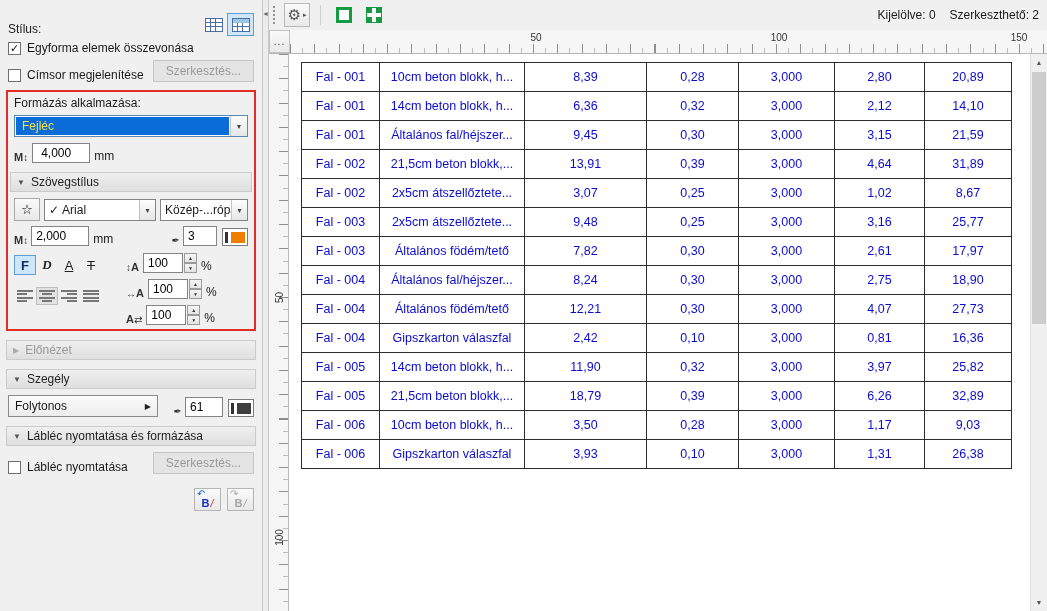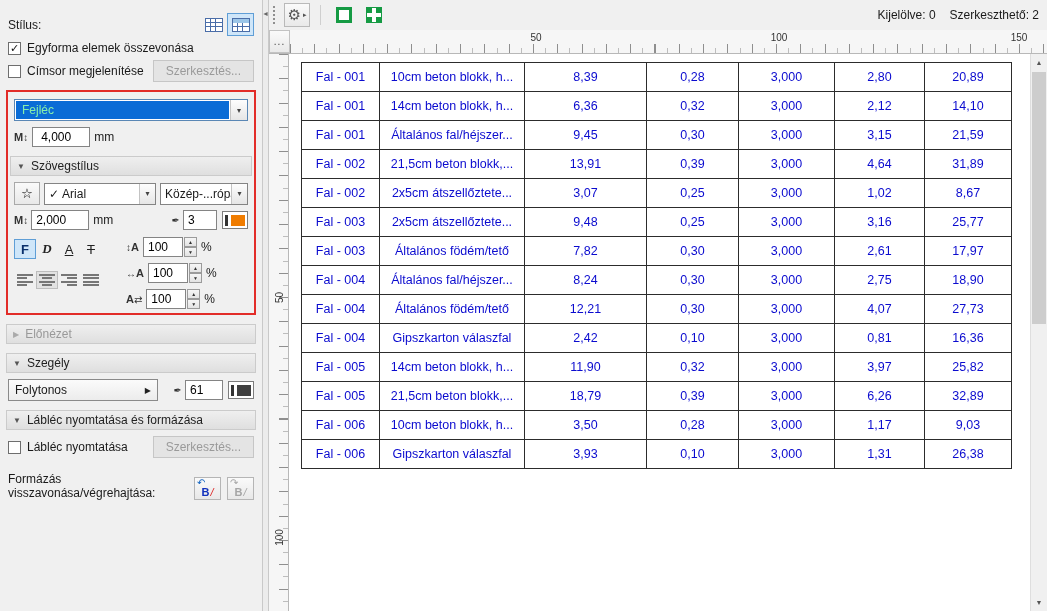--- a/index.html
+++ b/index.html
@@ -1,34 +1,34 @@
 <!DOCTYPE html>
 <html><head>
 <meta charset="utf-8">
 <style>
 *{box-sizing:border-box;margin:0;padding:0}
 html,body{width:1047px;height:611px;overflow:hidden}
 body{font-family:"Liberation Sans","DejaVu Sans",sans-serif;font-size:12px;color:#1a1a1a;background:#f0f0f0;display:flex}
 
 
 .sidebar{width:262px;flex:none;padding:8px 6px 0 6px;background:#f0f0f0;overflow:hidden}
-.srow{display:flex;align-items:center;margin:5px 2px}
+.srow{display:flex;align-items:flex-end;margin:5px 2px}
 .grow{flex:1}
 .lbl{color:#1a1a1a}
 .ibtn{width:27px;height:23px;border:1px solid transparent;background:transparent;display:flex;align-items:center;justify-content:center;cursor:pointer}
 .ibtn.sel{background:#cfe6f9;border:1px solid #5f9ed6}
 .tgrid{width:18px;height:14px;border:1px solid #4a6da8;background-color:#fff;background-image:linear-gradient(#4a6da8,#4a6da8),linear-gradient(#4a6da8,#4a6da8),linear-gradient(#4a6da8,#4a6da8),linear-gradient(#4a6da8,#4a6da8);background-size:1px 100%,1px 100%,100% 1px,100% 1px;background-position:33% 0,66% 0,0 36%,0 68%;background-repeat:no-repeat}
 .tgrid.hdr{box-shadow:inset 0 4px 0 #9cc6e8}
 .tgrid.lite{border-color:#9aa7bb;background-image:linear-gradient(#b9c4d6,#b9c4d6),linear-gradient(#b9c4d6,#b9c4d6),linear-gradient(#b9c4d6,#b9c4d6),linear-gradient(#b9c4d6,#b9c4d6)}
 .cb{width:13px;height:13px;flex:none;border:1px solid #6e6e6e;background:#fff;display:inline-flex;align-items:center;justify-content:center;font-size:11px;line-height:11px;margin-right:6px;color:#111;cursor:pointer}
 .btn{font:inherit;background:linear-gradient(#f4f4f4,#e2e2e2);border:1px solid #aeaeae;padding:2px 12px;height:22px;cursor:pointer}
 .btn.dis{color:#9a9a9a;background:#e4e4e4;border-color:#c6c6c6;cursor:default}
 .redbox{border:2px solid #e22c28;padding:4px 4px 2px 4px;margin:8px 0 4px 0}
 .combo{display:flex;height:22px;border:1px solid #5a87b5;background:#fff;margin:3px 2px 6px 2px}
-.combo .val{flex:1;background:#0a6cd6;color:#86efac;display:flex;align-items:center;padding:0 6px;margin:1px}
+.combo .val{flex:1;background:#0a6cd6;color:#fde047;display:flex;align-items:center;padding:0 6px;margin:1px}
 .combo .abtn{width:17px;display:flex;align-items:center;justify-content:center;font-size:8px;color:#444;background:linear-gradient(#fdfdfd,#e6e6e6);border-left:1px solid #c3c3c3}
 .ninp{width:58px;height:20px;border:1px solid #848484;background:#fff;font:inherit;padding:0 4px}
 .ninp.small{width:34px}
 .unit{margin-left:4px;color:#1a1a1a}
 .secbar{display:flex;align-items:center;gap:6px;background:linear-gradient(#efefef,#dfdfdf);border:1px solid #cbcbcb;height:20px;padding:0 6px;margin:9px 0 6px 0;color:#222}
 .secbar .tri{font-size:8px;color:#555}
 .secbar.dis{color:#999}
 .secbar.dis .tri{color:#aaa}
 .mic{display:inline-flex;align-items:center;justify-content:center;color:#333;font-size:10px;flex:none}
 .mic b{font-size:11px}
@@ -114,20 +114,23 @@
     <span class="lbl">Egyforma elemek összevonása</span>
   </div>
 
   <div class="srow">
     <span class="cb"></span>
     <span class="lbl grow">Címsor megjelenítése</span>
     <button class="btn dis">Szerkesztés...</button>
   </div>
 
   <div class="redbox">
+    <div class="srow" style="margin-top:0">
+      <span class="lbl">Formázás alkalmazása:</span>
+    </div>
     <div class="combo">
       <span class="val">Fejléc</span>
       <span class="abtn">▾</span>
     </div>
     <div class="srow">
       <span class="mic">
           <b>M</b>
           <span>↕</span>
         </span>
       <input class="ninp" style="margin-left: 4px; padding-left: 8px;" value="4,000">
@@ -267,24 +270,20 @@
     <span>Lábléc nyomtatása és formázása</span>
   </div>
 
   <div class="srow">
     <span class="cb"></span>
     <span class="lbl grow">Lábléc nyomtatása</span>
     <button class="btn dis">Szerkesztés...</button>
   </div>
 
   <div class="srow" style="margin-top:14px;align-items:flex-end">
-    <div style="line-height:14px">
-      <div>Formázás</div>
-      <div>visszavonása/végrehajtása:</div>
-    </div>
     <span class="grow"></span>
     <button class="undoredo">
       <span class="arr">↶</span>
       <span class="bb">B</span>
       <span class="ss">/</span>
     </button>
     <button class="undoredo dis" style="margin-left:6px">
       <span class="arr">↷</span>
       <span class="bb">B</span>
       <span class="ss">/</span>

